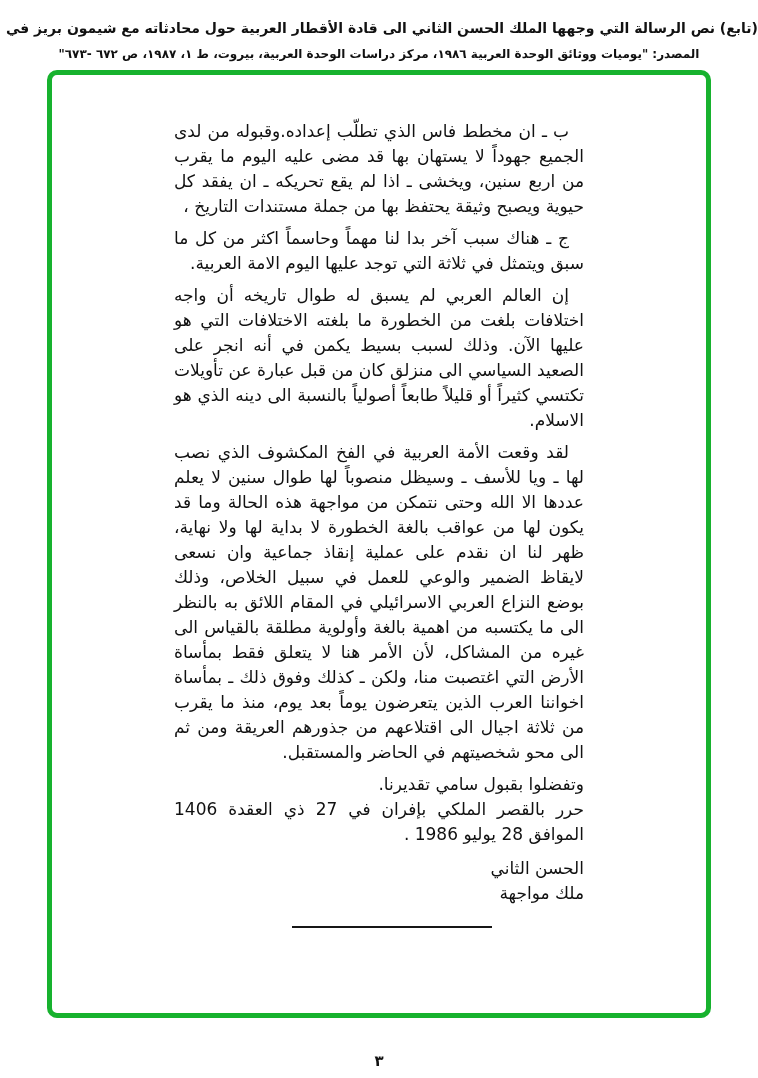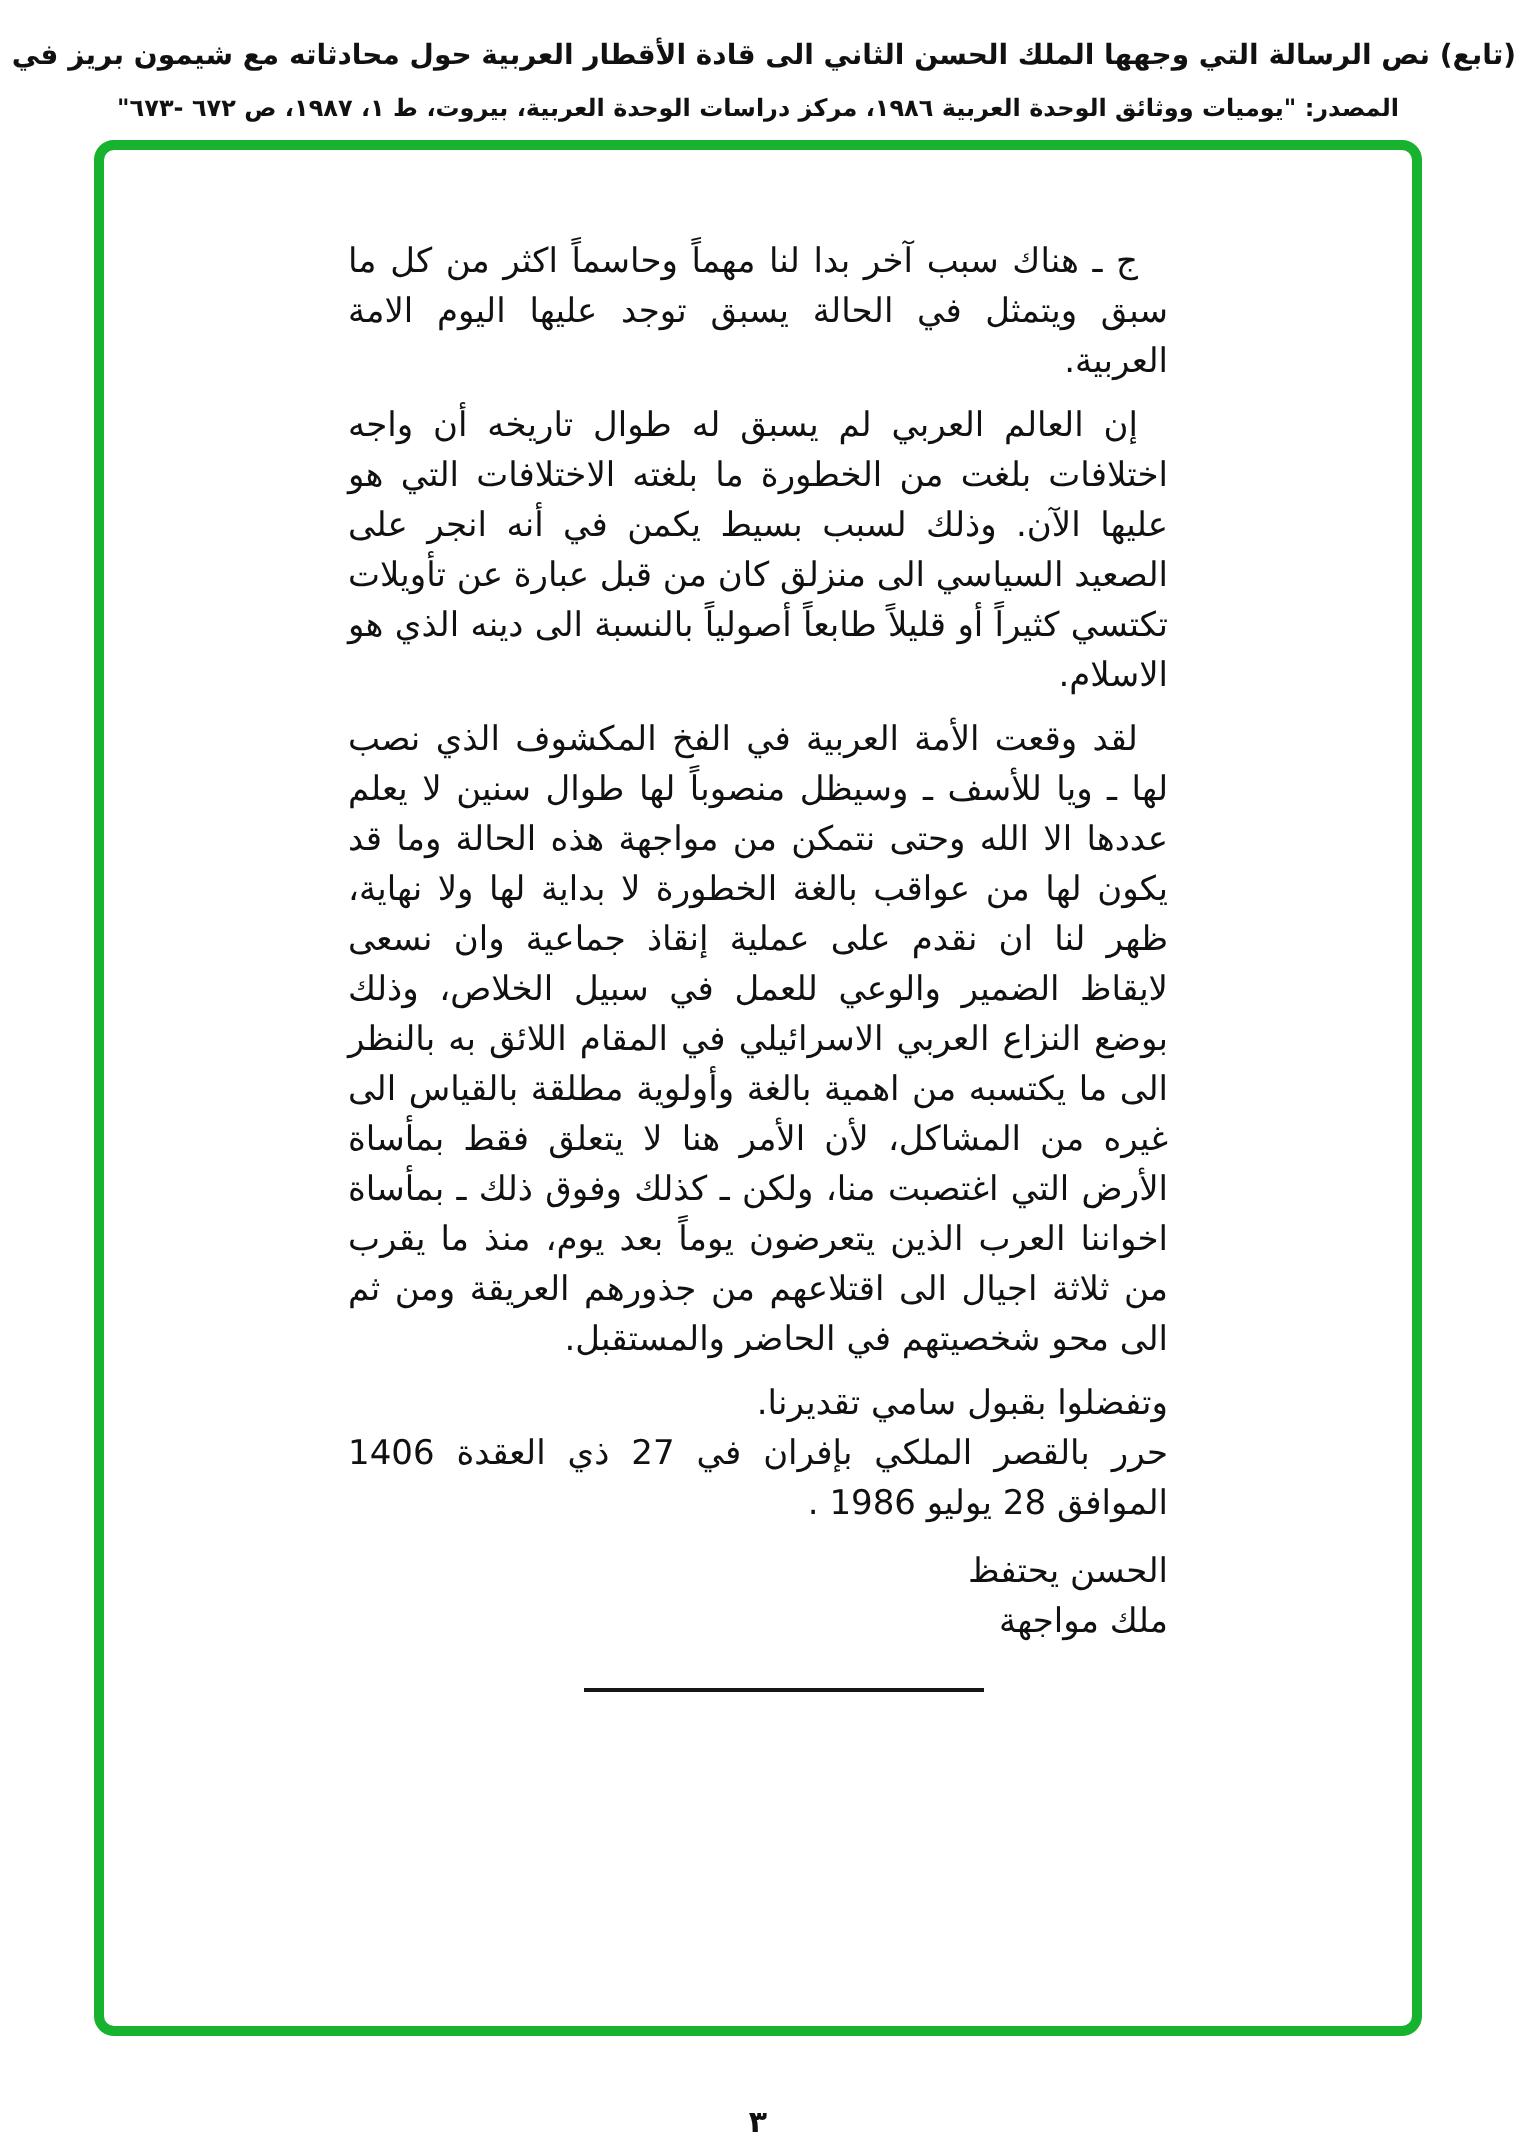--- a/index.html
+++ b/index.html
@@ -88,33 +88,34 @@
 <div class="page">
 
   <div class="header">
     <div class="doc-title">(تابع) نص الرسالة التي وجهها الملك الحسن الثاني الى قادة الأقطار العربية حول محادثاته مع شيمون بريز في "ايفران"</div>
     <div class="doc-source">المصدر: "يوميات ووثائق الوحدة العربية ١٩٨٦، مركز دراسات الوحدة العربية، بيروت، ط ١، ١٩٨٧، ص ٦٧٢ -٦٧٣"</div>
   </div>
 
   <div class="letter-frame">
     <div class="letter-body">
 
+      <p>ب ـ ان مخطط فاس الذي تطلّب إعداده.وقبوله من لدى الجميع جهوداً لا يستهان بها قد مضى عليه اليوم ما يقرب من اربع سنين، ويخشى ـ اذا لم يقع تحريكه ـ ان يفقد كل حيوية ويصبح وثيقة يحتفظ بها من جملة مستندات التاريخ ،</p>
 
-      <p>ج ـ هناك سبب آخر بدا لنا مهماً وحاسماً اكثر من كل ما سبق ويتمثل في الحالة يسبق توجد عليها اليوم الامة العربية.</p>
+      <p>ج ـ هناك سبب آخر بدا لنا مهماً وحاسماً اكثر من كل ما سبق ويتمثل في ثلاثة التي توجد عليها اليوم الامة العربية.</p>
 
       <p>إن العالم العربي لم يسبق له طوال تاريخه أن واجه اختلافات بلغت من الخطورة ما بلغته الاختلافات التي هو عليها الآن. وذلك لسبب بسيط يكمن في أنه انجر على الصعيد السياسي الى منزلق كان من قبل عبارة عن تأويلات تكتسي كثيراً أو قليلاً طابعاً أصولياً بالنسبة الى دينه الذي هو الاسلام.</p>
 
       <p>لقد وقعت الأمة العربية في الفخ المكشوف الذي نصب لها ـ ويا للأسف ـ وسيظل منصوباً لها طوال سنين لا يعلم عددها الا الله وحتى نتمكن من مواجهة هذه الحالة وما قد يكون لها من عواقب بالغة الخطورة لا بداية لها ولا نهاية، ظهر لنا ان نقدم على عملية إنقاذ جماعية وان نسعى لايقاظ الضمير والوعي للعمل في سبيل الخلاص، وذلك بوضع النزاع العربي الاسرائيلي في المقام اللائق به بالنظر الى ما يكتسبه من اهمية بالغة وأولوية مطلقة بالقياس الى غيره من المشاكل، لأن الأمر هنا لا يتعلق فقط بمأساة الأرض التي اغتصبت منا، ولكن ـ كذلك وفوق ذلك ـ بمأساة اخواننا العرب الذين يتعرضون يوماً بعد يوم، منذ ما يقرب من ثلاثة اجيال الى اقتلاعهم من جذورهم العريقة ومن ثم الى محو شخصيتهم في الحاضر والمستقبل.</p>
 
       <p class="closing-line">وتفضلوا بقبول سامي تقديرنا.</p>
 
       <p class="dateline">حرر بالقصر الملكي بإفران في 27 ذي العقدة 1406 الموافق 28 يوليو 1986 .</p>
 
       <div class="signature">
-        <div>الحسن يحتفظ</div>
+        <div>الحسن الثاني</div>
         <div>ملك مواجهة</div>
       </div>
 
       <div class="divider-rule"></div>
 
     </div>
   </div>
 
   <div class="page-number">٣</div>
 

